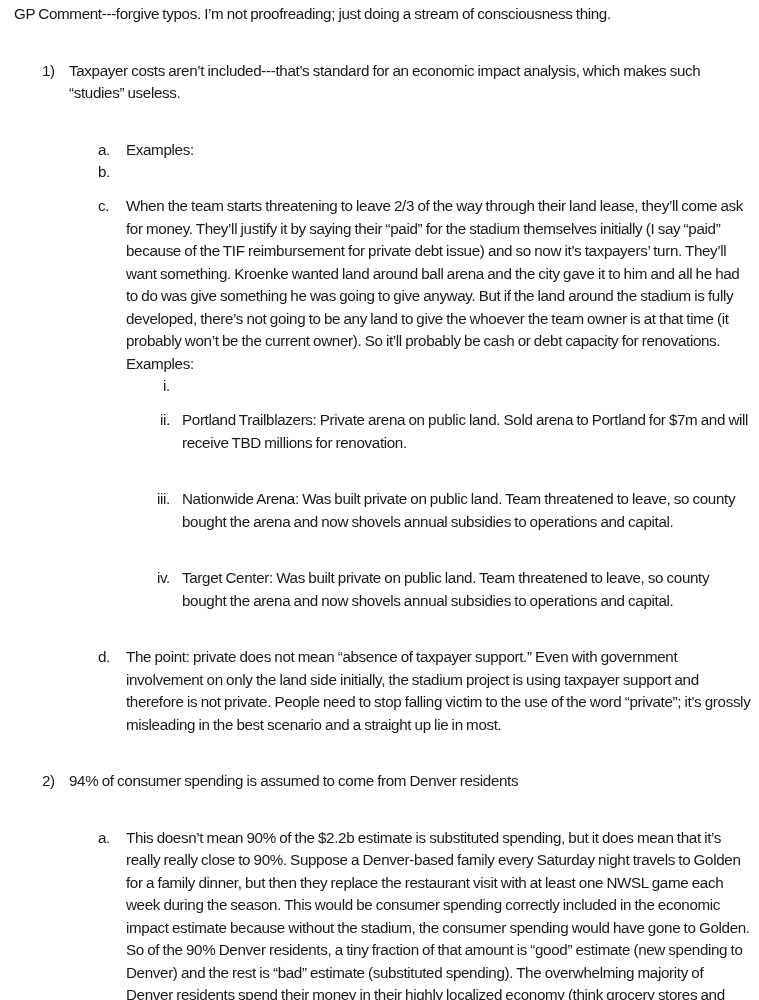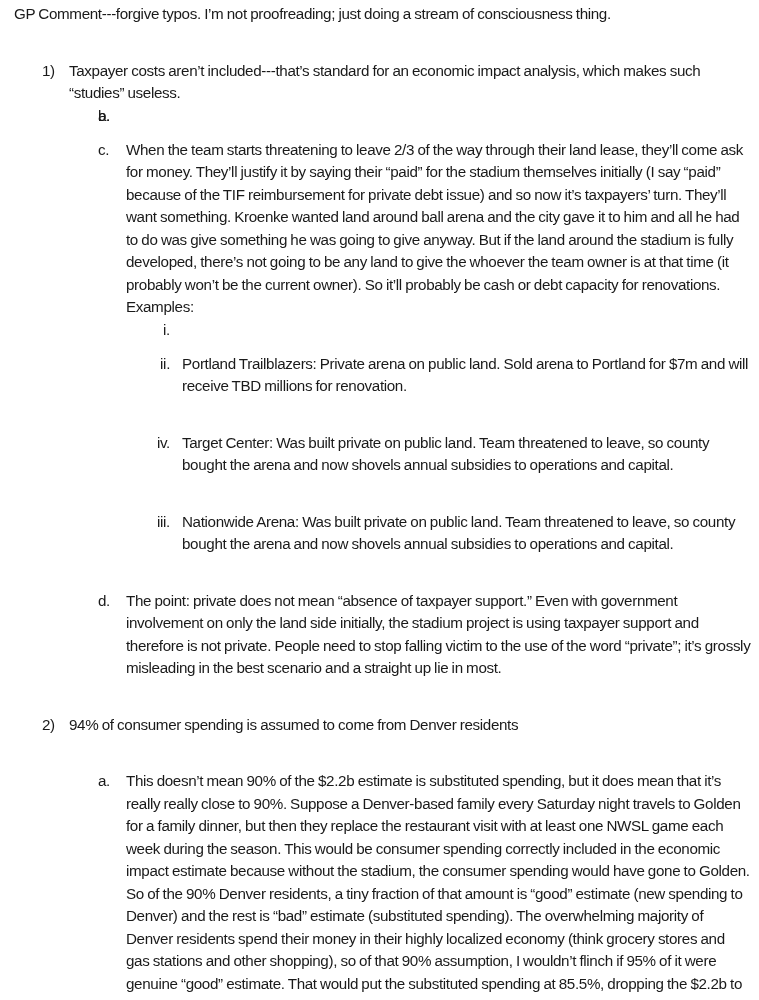--- a/index.html
+++ b/index.html
@@ -29,42 +29,43 @@
 
 <div class="doc">
   <div class="line-block header">GP Comment---forgive typos. I’m not proofreading; just doing a stream of consciousness thing.</div>
 
   <div class="line-block item l1">
     <span class="marker">1)</span>
     <span class="text">Taxpayer costs aren’t included---that’s standard for an economic impact analysis, which makes such “studies” useless.</span>
   </div>
   <div class="line-block item l2">
     <span class="marker">a.</span>
+    <span class="text">Examples:</span>
   </div>
   <div class="line-block item l2">
     <span class="marker">b.</span>
   </div>
   <div class="line-block item l2">
     <span class="marker">c.</span>
     <span class="text">When the team starts threatening to leave 2/3 of the way through their land lease, they’ll come ask for money. They’ll justify it by saying their “paid” for the stadium themselves initially (I say “paid” because of the TIF reimbursement for private debt issue) and so now it’s taxpayers’ turn. They’ll want something. Kroenke wanted land around ball arena and the city gave it to him and all he had to do was give something he was going to give anyway. But if the land around the stadium is fully developed, there’s not going to be any land to give the whoever the team owner is at that time (it probably won’t be the current owner). So it’ll probably be cash or debt capacity for renovations. Examples:</span>
   </div>
   <div class="line-block item l3">
     <span class="marker">i.</span>
   </div>
   <div class="line-block item l3">
     <span class="marker">ii.</span>
     <span class="text">Portland Trailblazers: Private arena on public land. Sold arena to Portland for $7m and will receive TBD millions for renovation.</span>
   </div>
   <div class="line-block item l3">
+    <span class="marker">iii.</span>
+    <span class="text">Nationwide Arena: Was built private on public land. Team threatened to leave, so county bought the arena and now shovels annual subsidies to operations and capital.</span>
+  </div>
+  <div class="line-block item l3">
     <span class="marker">iv.</span>
     <span class="text">Target Center: Was built private on public land. Team threatened to leave, so county bought the arena and now shovels annual subsidies to operations and capital.</span>
-  </div>
-  <div class="line-block item l3">
-    <span class="marker">iii.</span>
-    <span class="text">Nationwide Arena: Was built private on public land. Team threatened to leave, so county bought the arena and now shovels annual subsidies to operations and capital.</span>
   </div>
   <div class="line-block item l2">
     <span class="marker">d.</span>
     <span class="text">The point: private does not mean “absence of taxpayer support.” Even with government involvement on only the land side initially, the stadium project is using taxpayer support and therefore is not private. People need to stop falling victim to the use of the word “private”; it’s grossly misleading in the best scenario and a straight up lie in most.</span>
   </div>
 
   <div class="line-block item l1">
     <span class="marker">2)</span>
     <span class="text">94% of consumer spending is assumed to come from Denver residents</span>
   </div>

